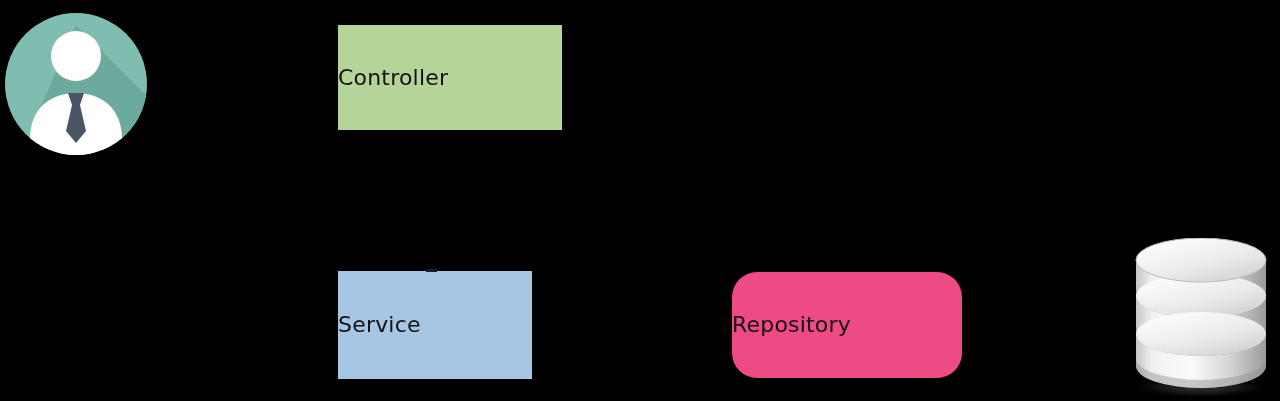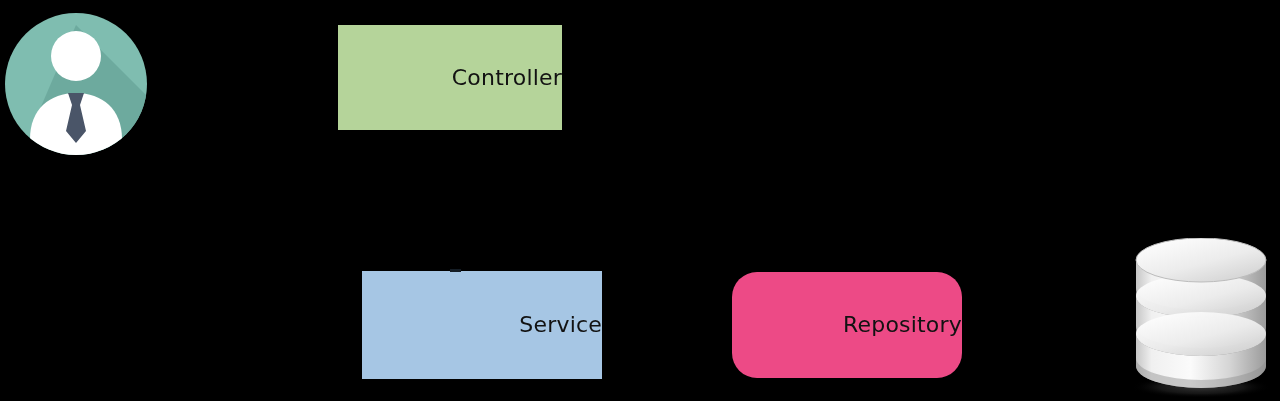--- a/index.html
+++ b/index.html
@@ -26,21 +26,21 @@
     width: 160px;
     height: 142px;
   }
   .actor-icon svg { display: block; }
 
   
   .node-box {
     position: absolute;
     display: flex;
     align-items: center;
-    justify-content: flex-end;
+    justify-content: flex-start;
     box-sizing: border-box;
   }
   .node-box .node-label {
     font-family: "DejaVu Sans", sans-serif;
     font-size: 22px;
     line-height: 1;
     color: #121212;
     letter-spacing: 0.2px;
     white-space: nowrap;
     -webkit-font-smoothing: antialiased;
@@ -48,23 +48,22 @@
 
   #controller-node {
     left: 338px;
     top: 25px;
     width: 224px;
     height: 105px;
   }
   #service-node {
     left: 338px;
     top: 271px;
-    width: 240px;
+    width: 194px;
     height: 108px;
-    margin-left: 24px;
   }
   #repository-node {
     left: 732px;
     top: 272px;
     width: 230px;
     height: 106px;
     border-radius: 25px;
   }
 
   

